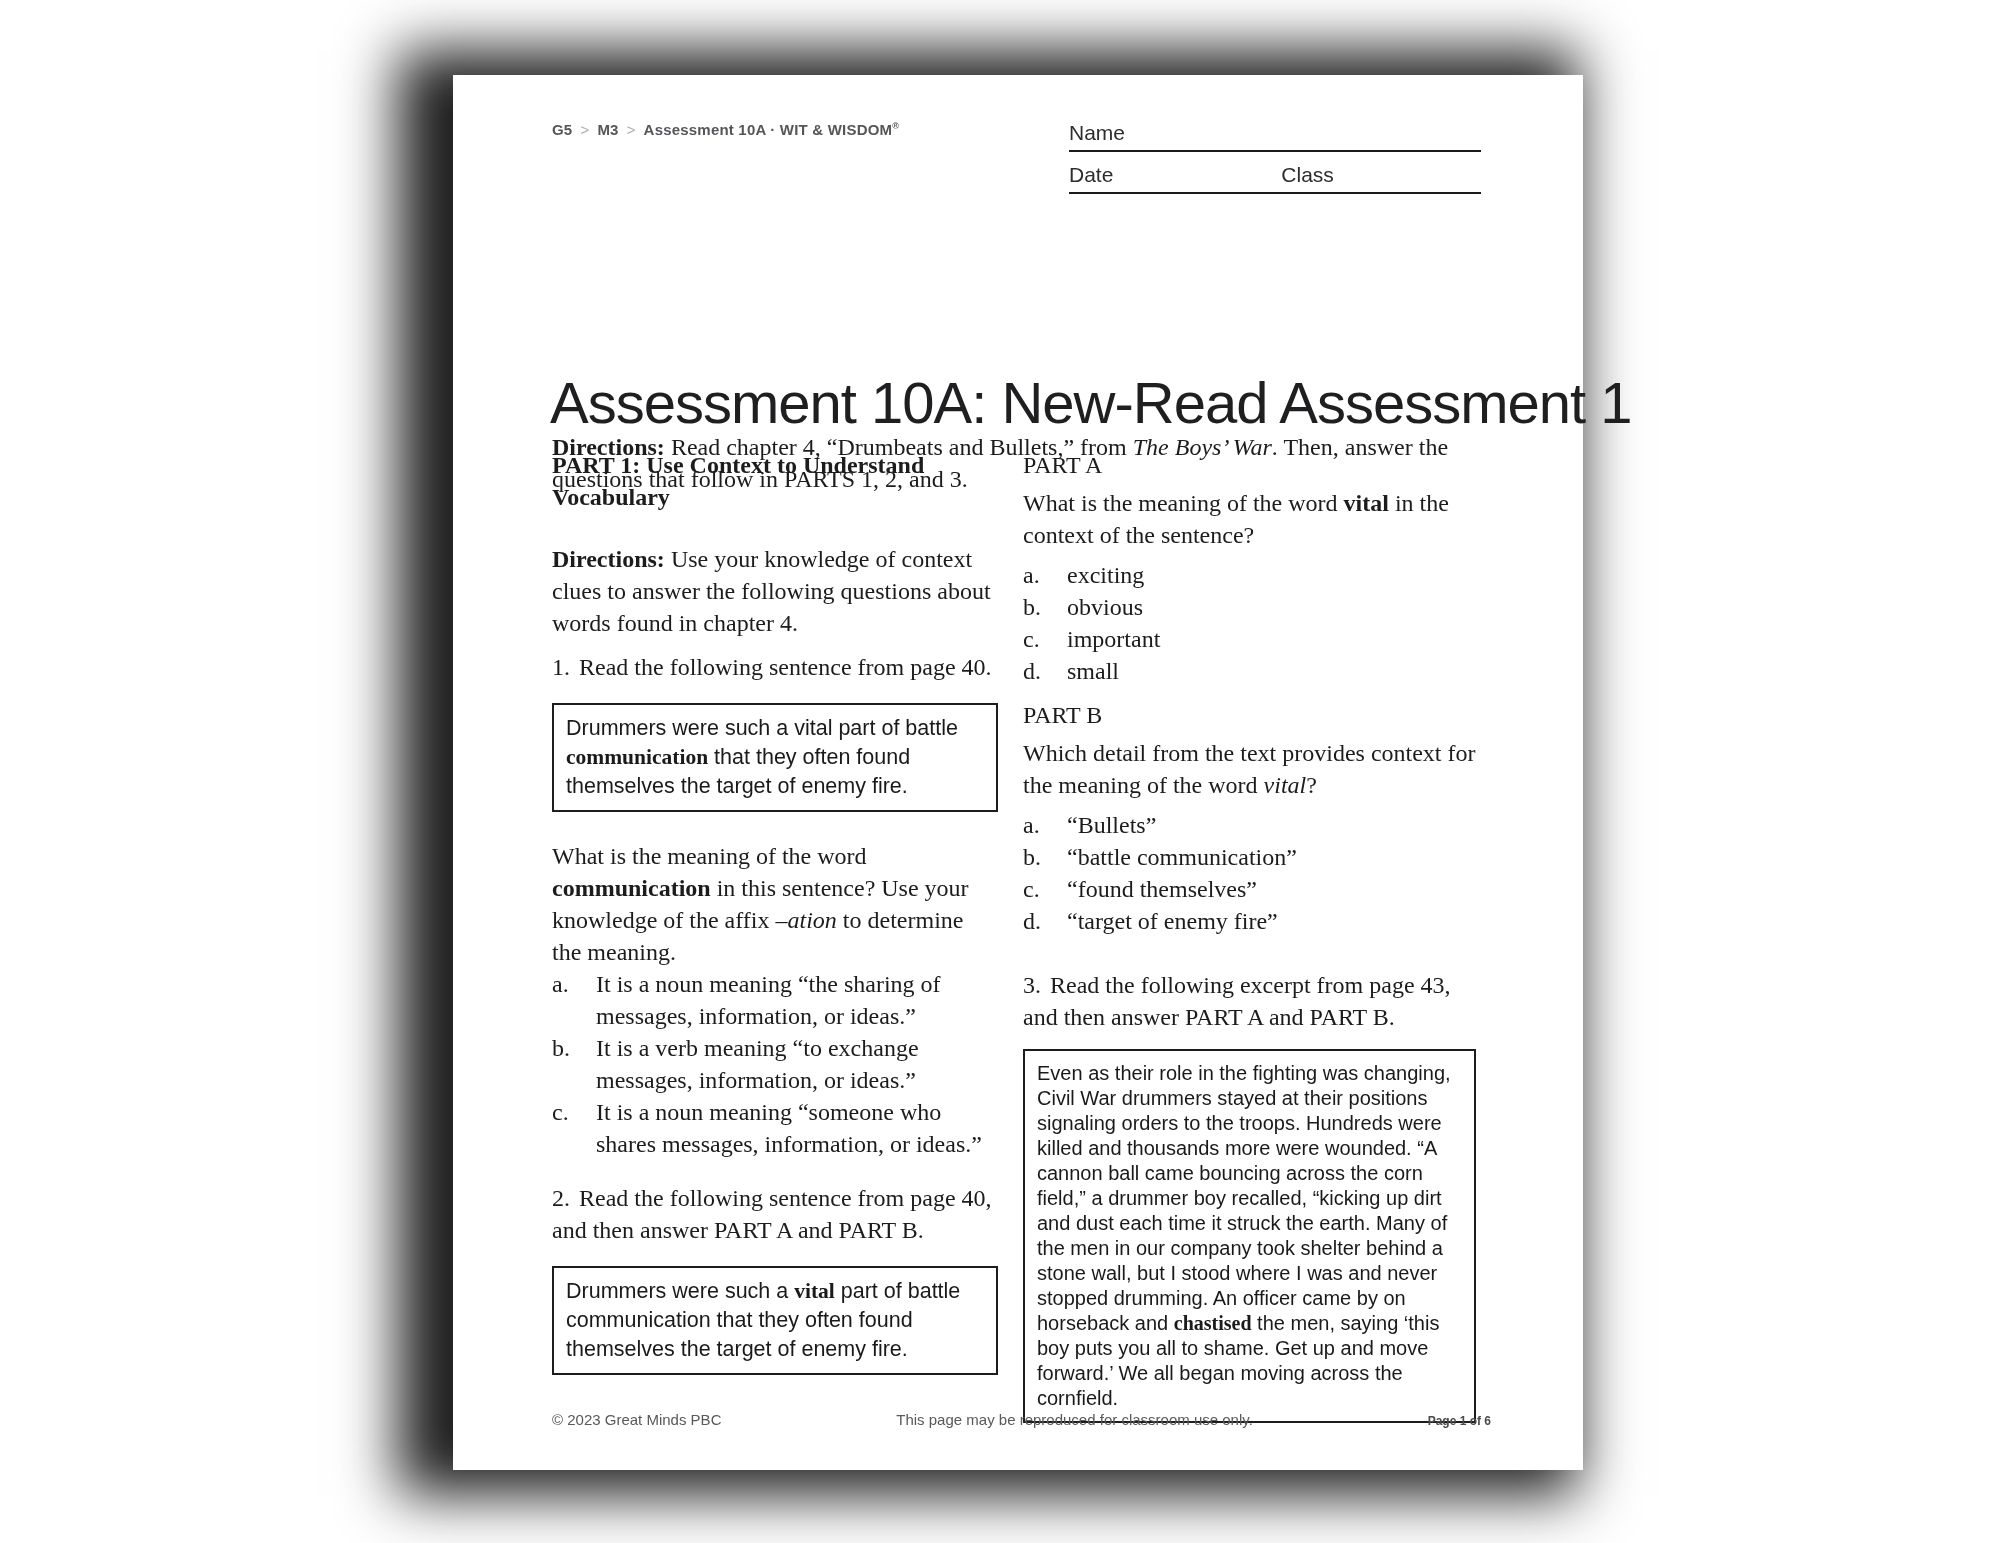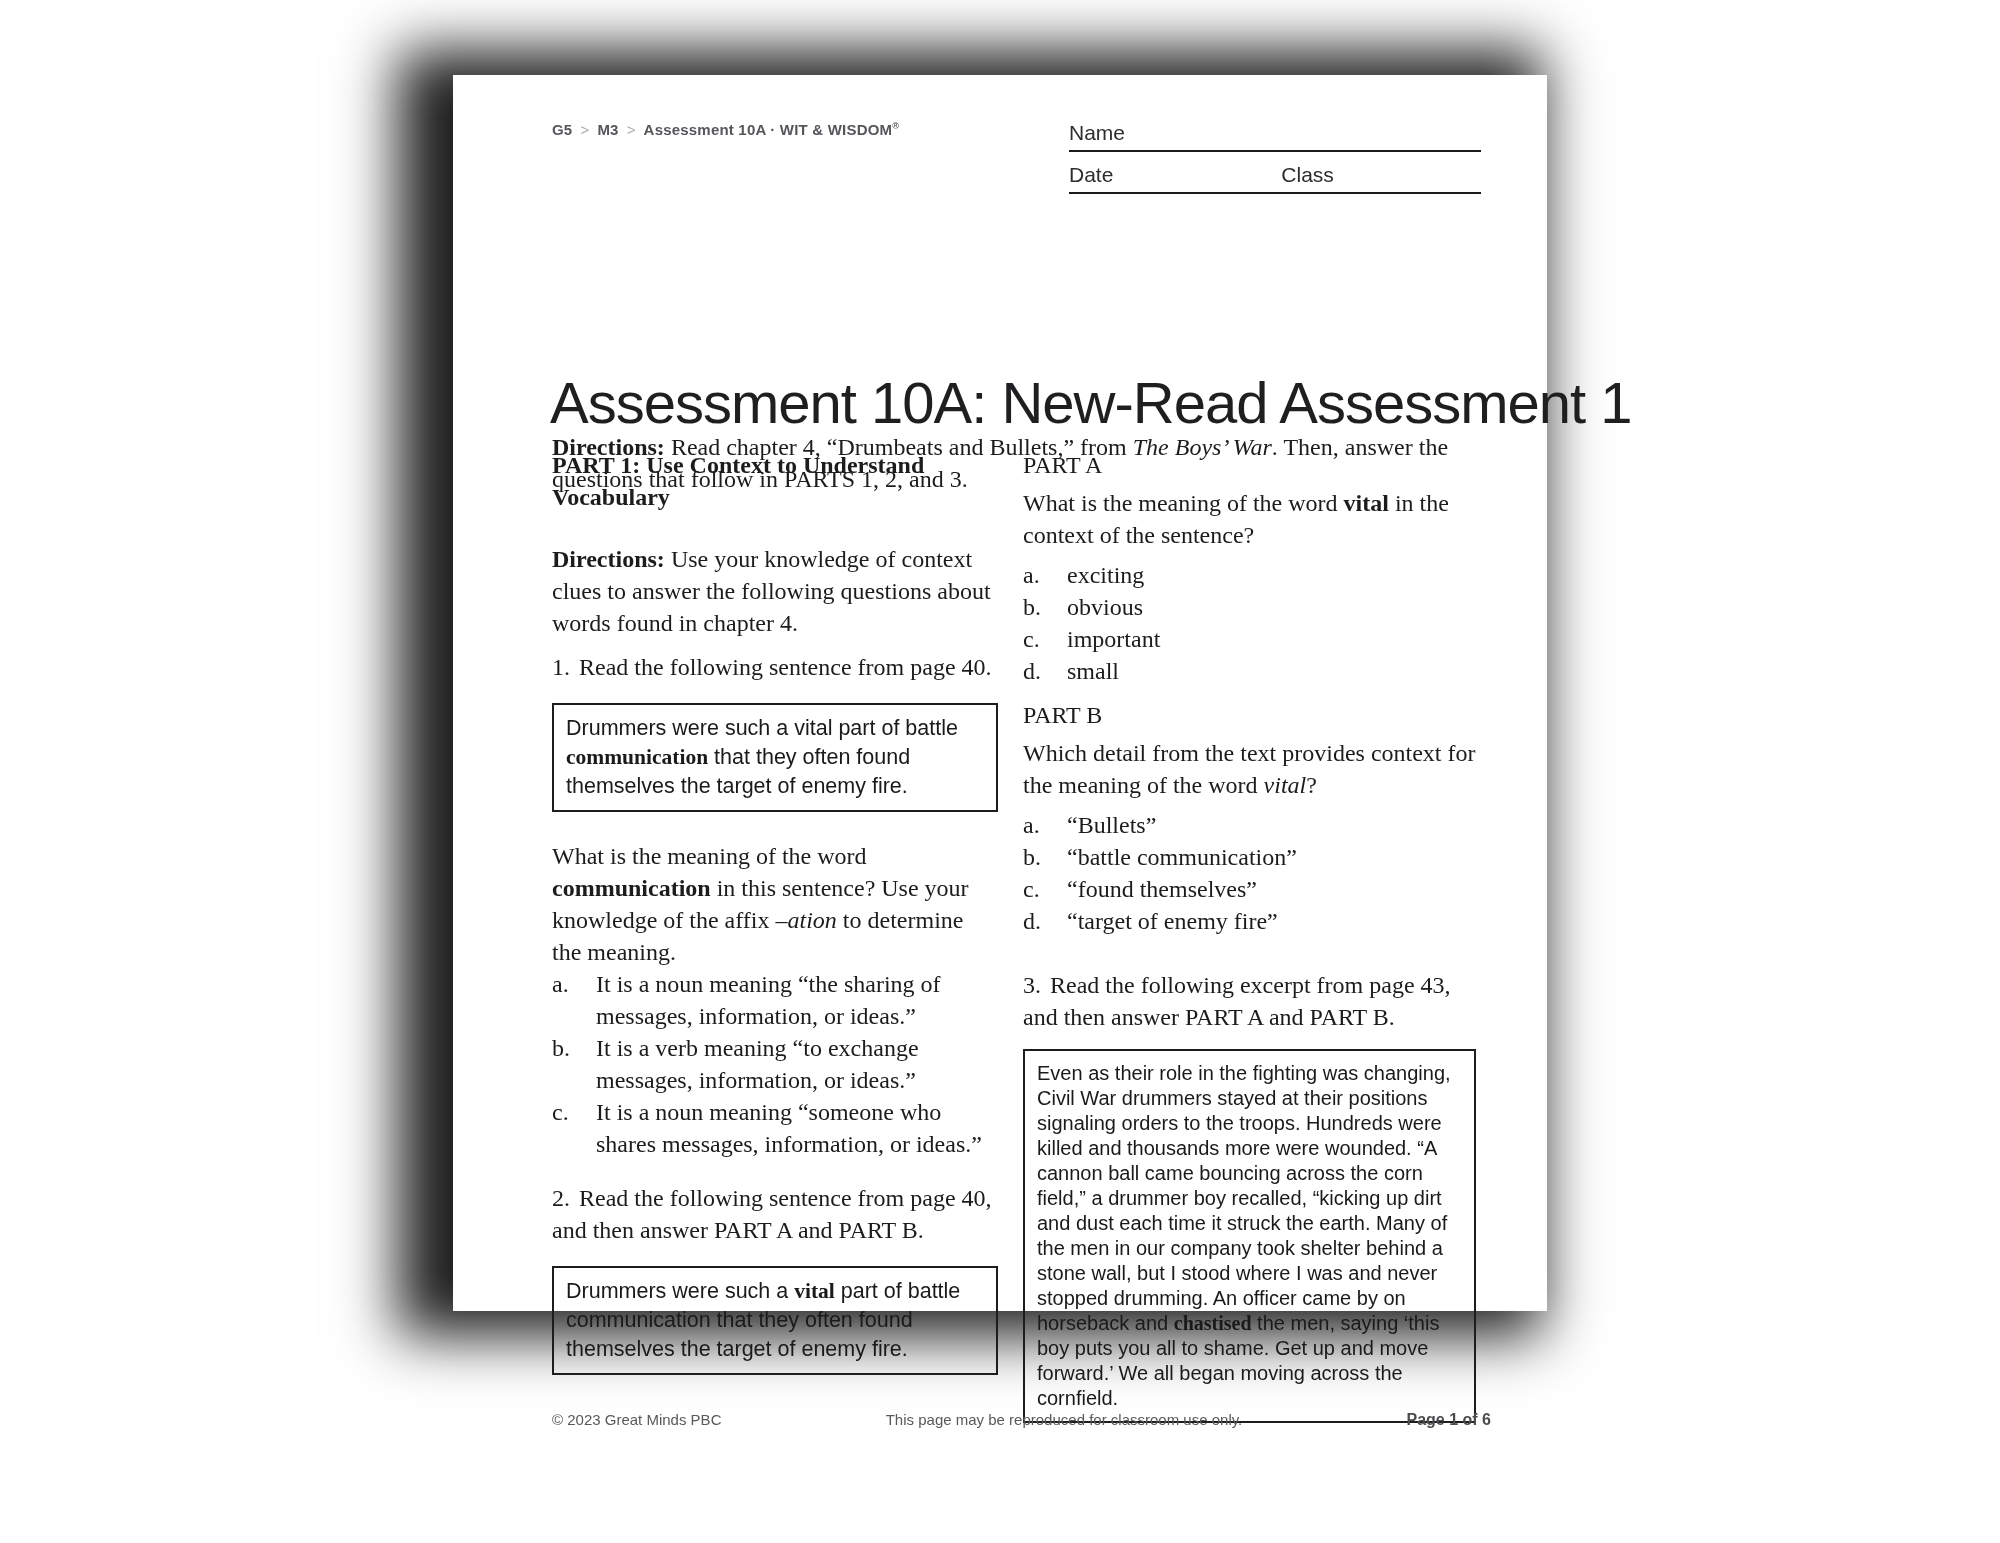--- a/index.html
+++ b/index.html
@@ -7,23 +7,24 @@
     width:2000px;height:1543px;
     background:#ffffff;
     font-family:"Liberation Sans", sans-serif;
     position:relative;
     overflow:hidden;
     color:#231f20;
   }
   .page{
     position:absolute;
     left:453px; top:75px;
-    width:1094px; height:1236px;
+    width:1094px; height:1395px;
     background:#ffffff;
     box-shadow:-30px 0 55px 25px rgba(0,0,0,0.88);
+    padding-left:36px;
   }
   
   .breadcrumb{
     position:absolute; left:99px; top:46px;
     font-size:15px; font-weight:700; color:#55565a;
     letter-spacing:.2px;
   }
   .breadcrumb .sep{
     color:#a9aaad; font-weight:400; margin:0 8px; font-size:15px;
   }
@@ -86,21 +87,21 @@
     padding:10px 12px;
     font-family:"Liberation Sans", sans-serif;
     font-size:20px; line-height:25px; color:#1a191b;
   }
   
   .footer{
     position:absolute; left:99px; top:1336px; width:939px;
     display:flex; justify-content:space-between; align-items:baseline;
     font-size:15px; color:#58595b;
   }
-  .footer .page-num{font-weight:700; font-size:16px; color:#4a4b4d;}
+  .footer .page-num{font-weight:700; font-size:12px; color:#4a4b4d;}
   b{font-weight:700;font-family:Liberation Serif, serif;}
 </style>
 </head>
 <body>
 
 <div class="page">
 
   <div class="breadcrumb">
     <span>G5</span><span class="sep">&gt;</span><span>M3</span><span class="sep">&gt;</span><span>Assessment 10A · WIT &amp; WISDOM</span><sup>®</sup>
   </div>

